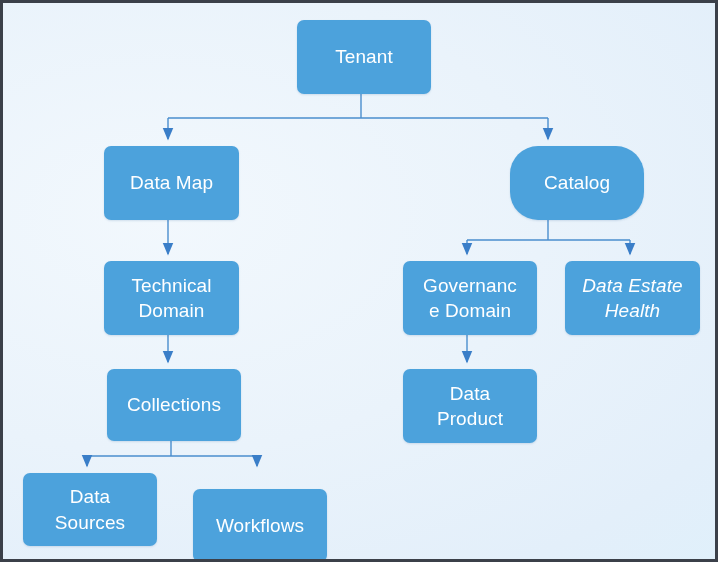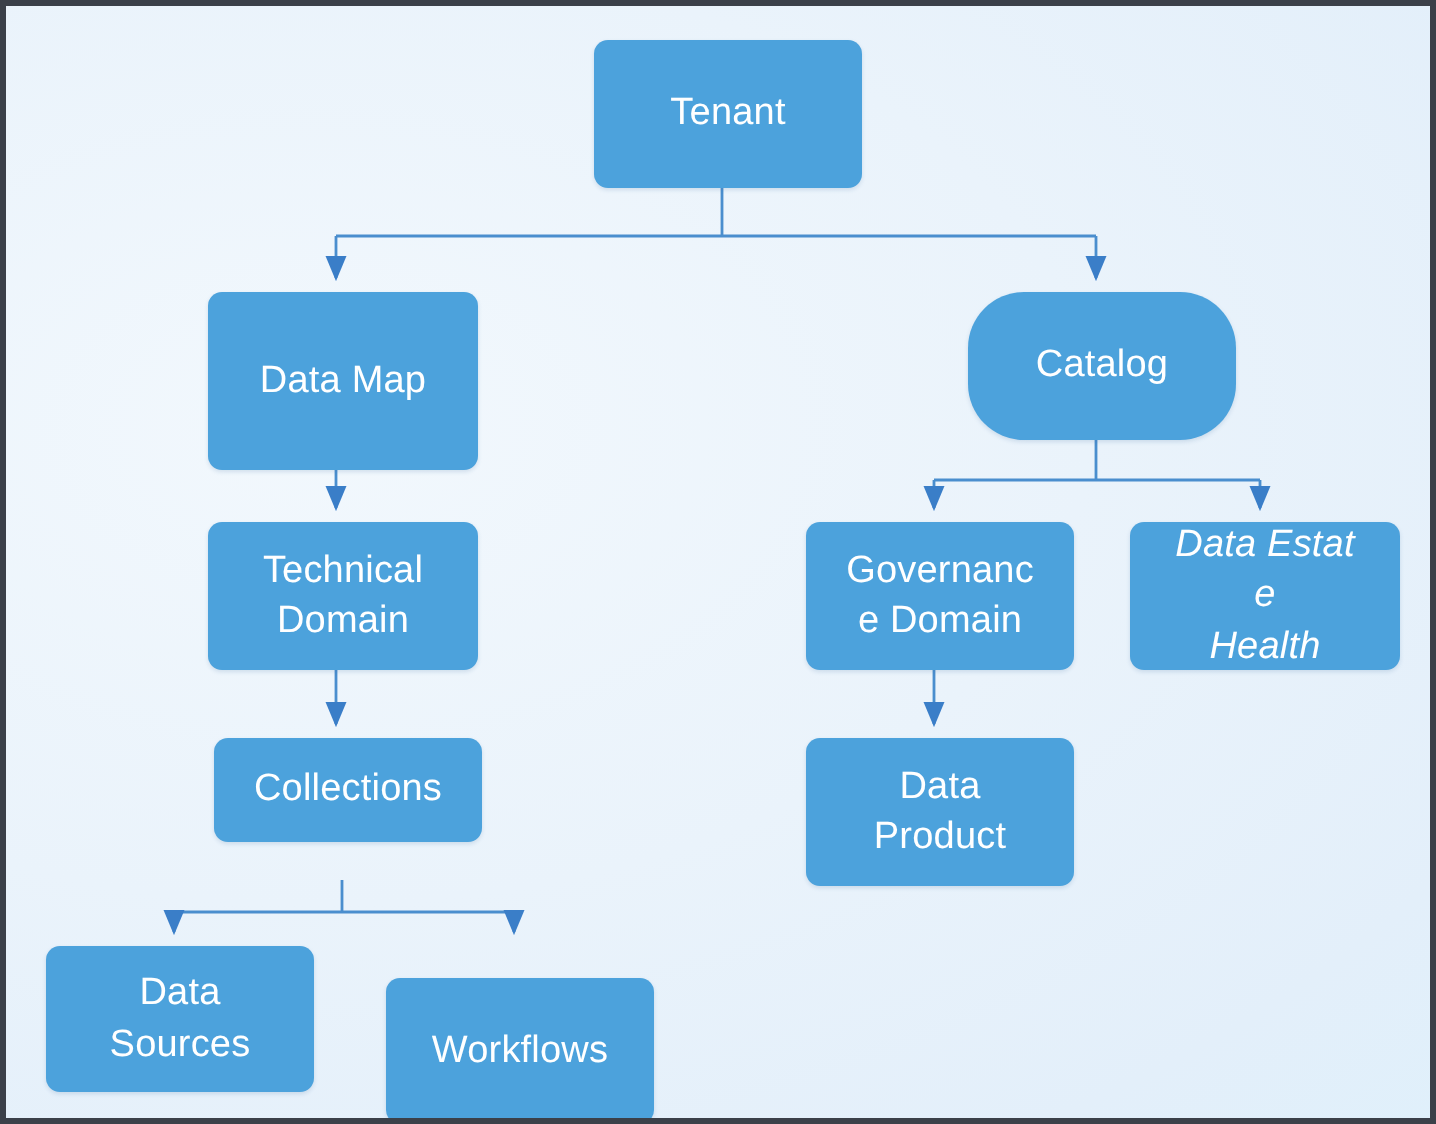--- a/index.html
+++ b/index.html
@@ -36,21 +36,21 @@
     border-radius: 7px;
     display: flex;
     align-items: center;
     justify-content: center;
     text-align: center;
     color: #ffffff;
     font-size: 19px;
     font-weight: 400;
     line-height: 1.32;
     letter-spacing: 0.1px;
-    padding: 2px 18px;
+    padding: 2px 6px;
     box-shadow: 0 1px 2px rgba(60, 110, 160, 0.18);
     user-select: none;
   }
   .node-label {
     display: block;
     width: 100%;
     white-space: pre-line;
     word-break: break-all;
   }
 </style>
@@ -87,39 +87,39 @@
       <path d="M 464 237 L 464 251" marker-end="url(#arrow)"></path>
       <path d="M 627 237 L 627 251" marker-end="url(#arrow)"></path>
 
       <path d="M 464 329 L 464 359" marker-end="url(#arrow)"></path>
     </g>
   </svg>
 
   <div class="node-box" style="left: 294px; top: 17px; width: 134px; height: 74px; background: rgb(76, 162, 220); color: rgb(255, 255, 255);">
     <span class="node-label">Tenant</span>
   </div>
-  <div class="node-box" style="left: 101px; top: 143px; width: 135px; height: 89px; background: rgb(76, 162, 220); color: rgb(255, 255, 255);">
+  <div class="node-box" style="left: 101px; top: 143px; width: 135px; height: 74px; background: rgb(76, 162, 220); color: rgb(255, 255, 255);">
     <span class="node-label">Data Map</span>
   </div>
-  <div class="node-box" style="left: 481px; top: 143px; width: 134px; height: 74px; background: rgb(76, 162, 220); color: rgb(255, 255, 255); border-radius: 28px;">
+  <div class="node-box" style="left: 507px; top: 143px; width: 134px; height: 74px; background: rgb(76, 162, 220); color: rgb(255, 255, 255); border-radius: 28px;">
     <span class="node-label">Catalog</span>
   </div>
   <div class="node-box" style="left: 400px; top: 258px; width: 134px; height: 74px; background: rgb(76, 162, 220); color: rgb(255, 255, 255);">
     <span class="node-label">Governanc
 e Domain</span>
   </div>
   <div class="node-box" style="left: 101px; top: 258px; width: 135px; height: 74px; background: rgb(76, 162, 220); color: rgb(255, 255, 255);">
     <span class="node-label">Technical
 Domain</span>
   </div>
   <div class="node-box" style="left: 562px; top: 258px; width: 135px; height: 74px; background: rgb(76, 162, 220); color: rgb(255, 255, 255); font-style: italic;">
     <span class="node-label">Data Estate
 Health</span>
   </div>
-  <div class="node-box" style="left: 104px; top: 366px; width: 134px; height: 52px; background: rgb(76, 162, 220); color: rgb(255, 255, 255);">
+  <div class="node-box" style="left: 104px; top: 366px; width: 134px; height: 72px; background: rgb(76, 162, 220); color: rgb(255, 255, 255);">
     <span class="node-label">Collections</span>
   </div>
   <div class="node-box" style="left: 400px; top: 366px; width: 134px; height: 74px; background: rgb(76, 162, 220); color: rgb(255, 255, 255);">
     <span class="node-label">Data
 Product</span>
   </div>
   <div class="node-box" style="left: 20px; top: 470px; width: 134px; height: 73px; background: rgb(76, 162, 220); color: rgb(255, 255, 255);">
     <span class="node-label">Data
 Sources</span>
   </div>

